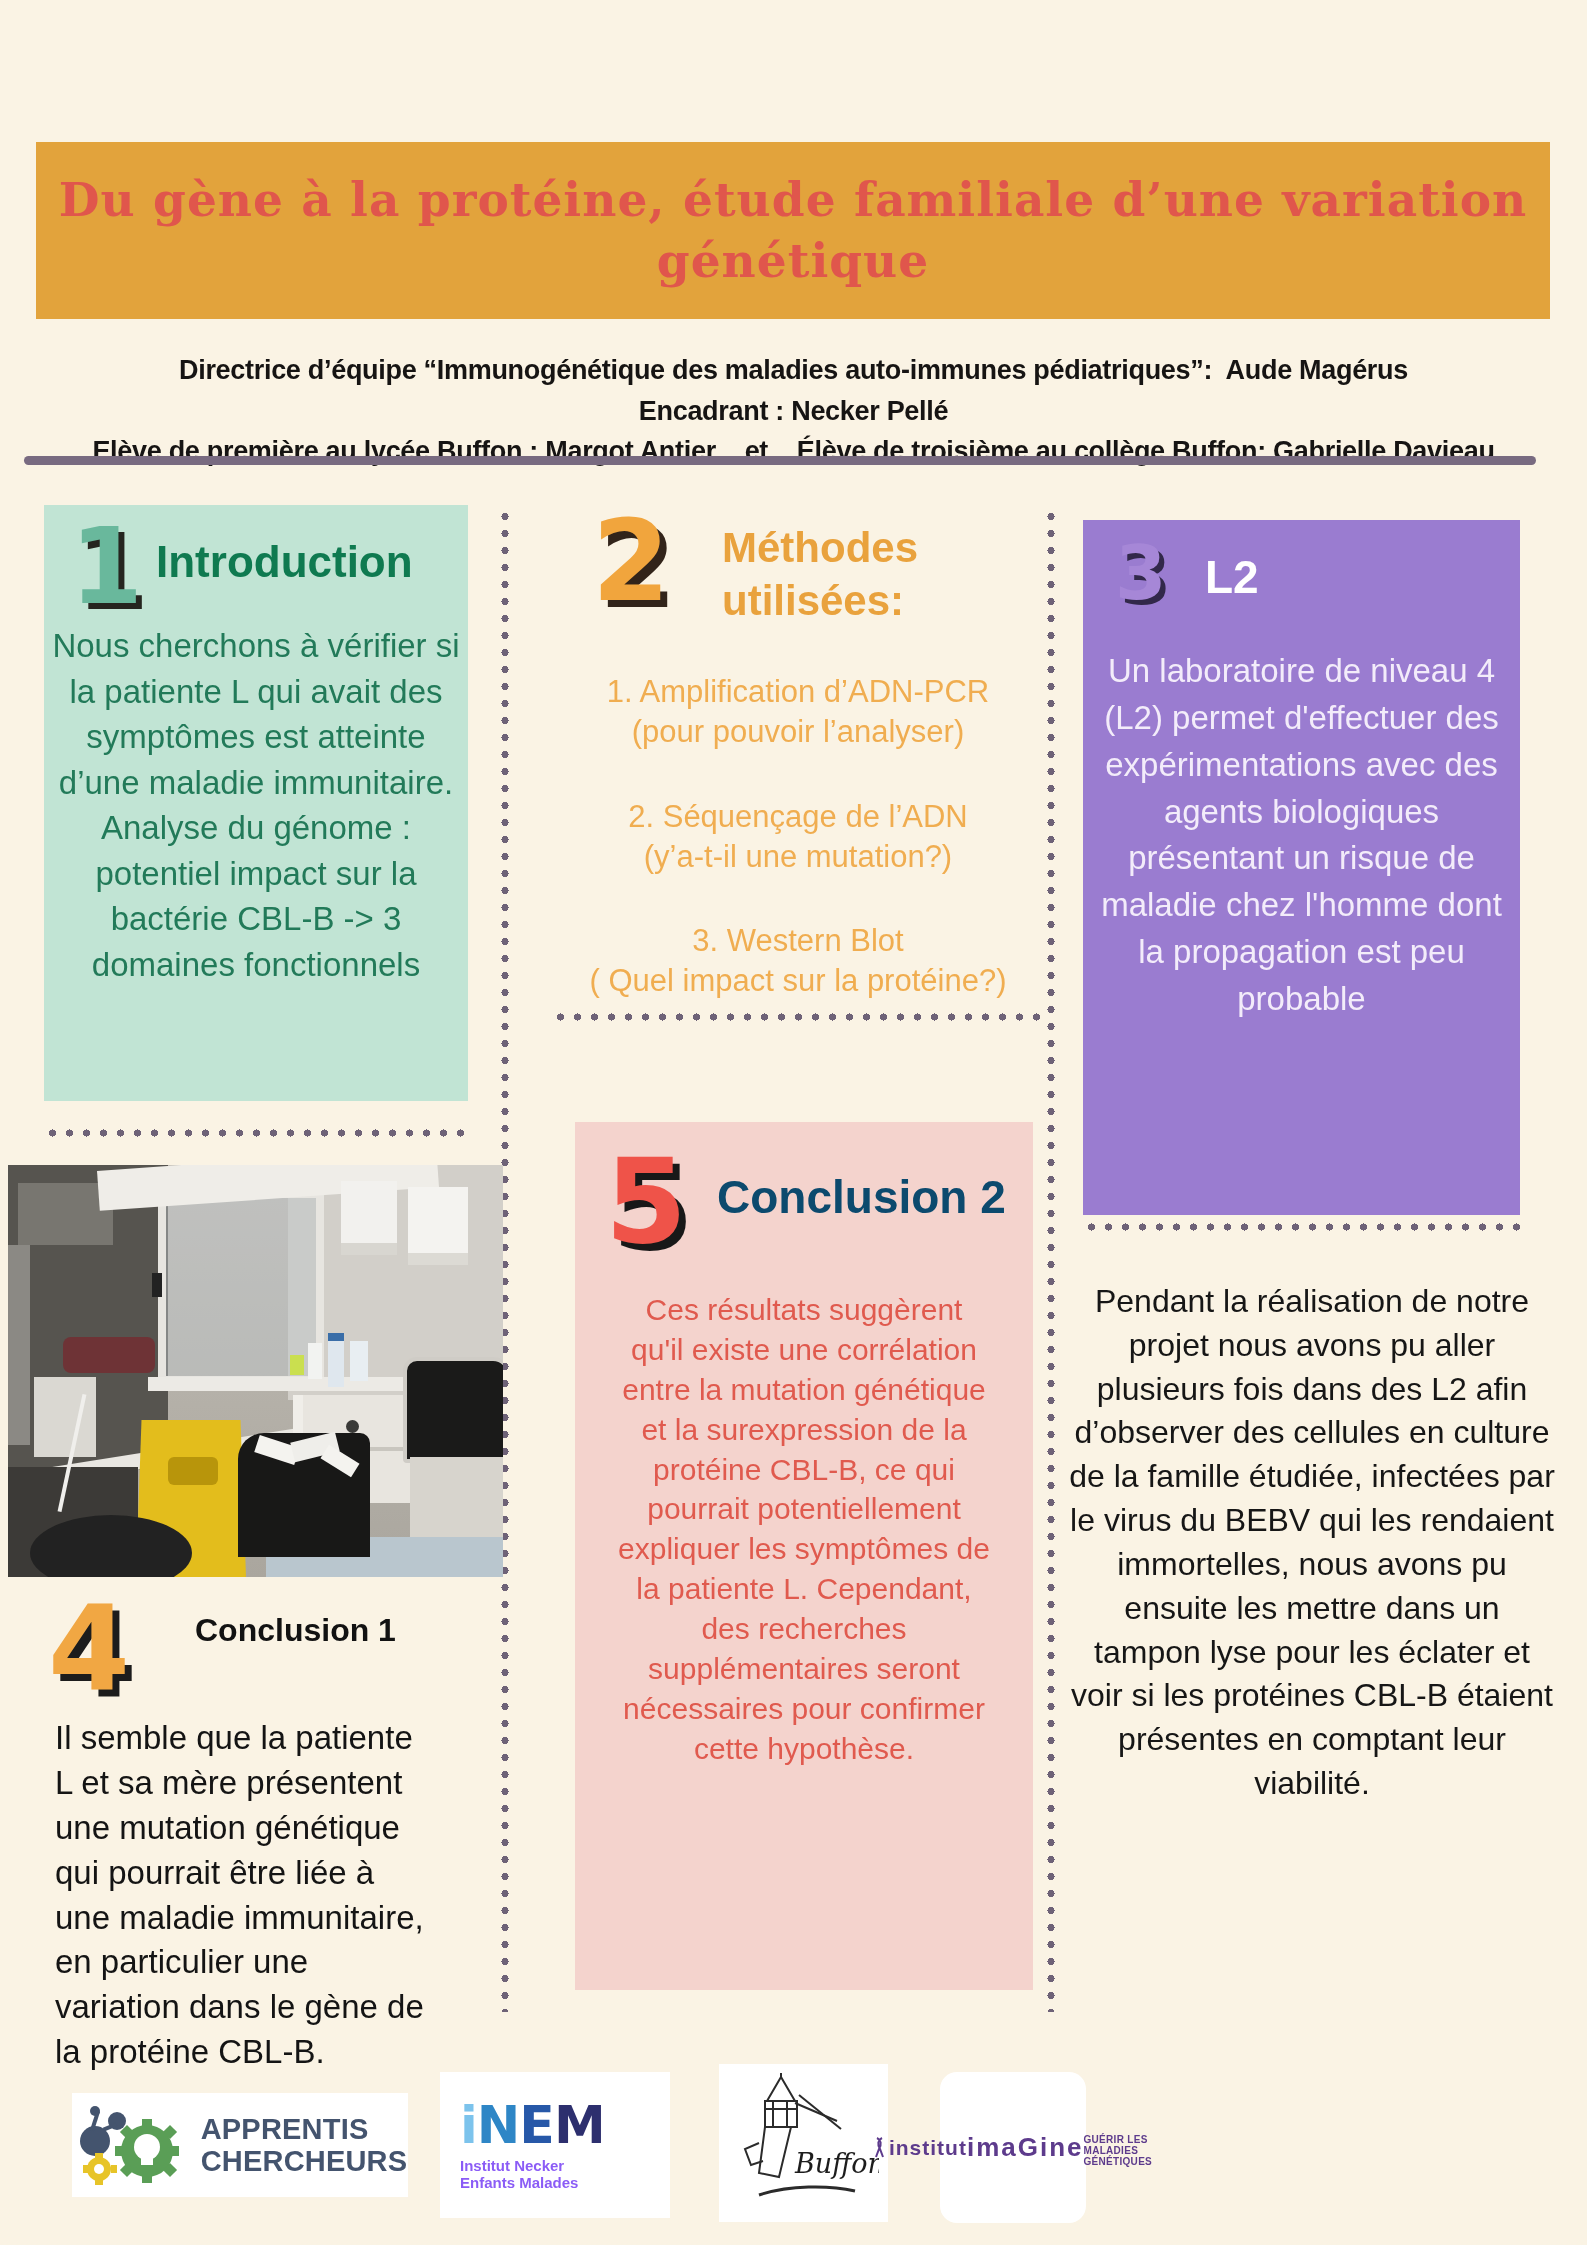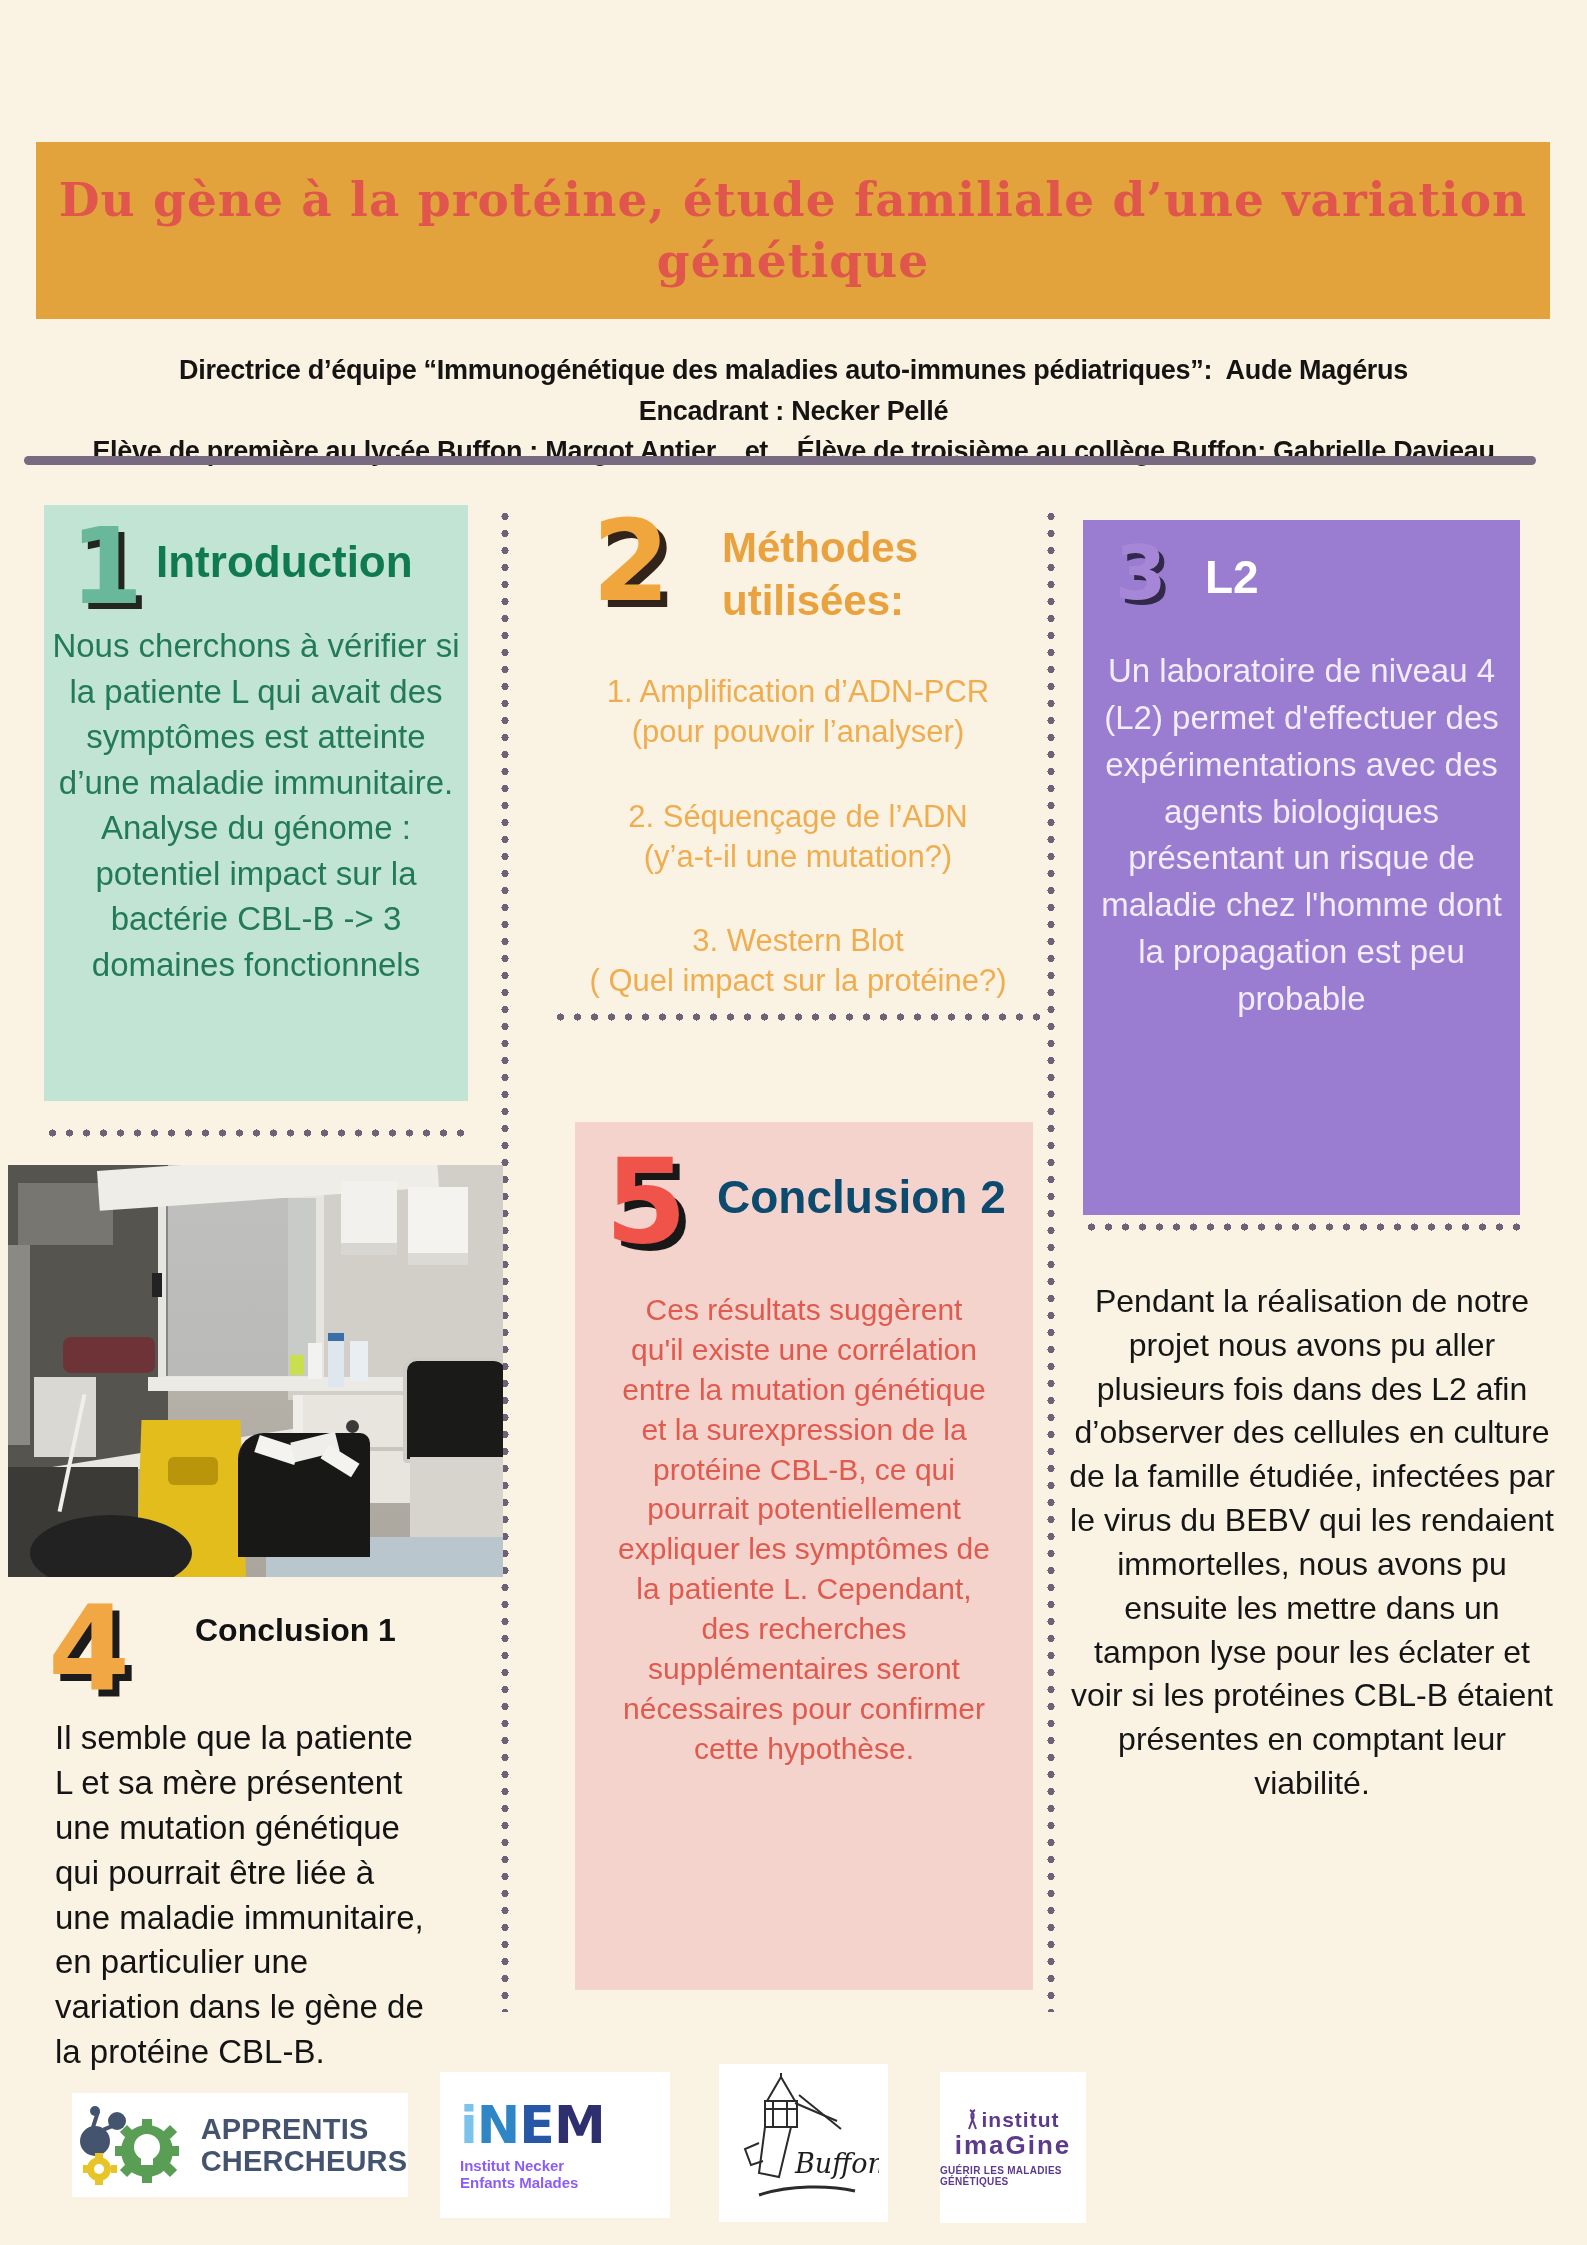--- a/index.html
+++ b/index.html
@@ -105,21 +105,21 @@
 
   
   .card{background:#ffffff;display:flex;align-items:center;justify-content:center;}
   .apprentis{left:72px;top:2093px;width:336px;height:104px;gap:10px;}
   .apprentis-text{font-weight:bold;color:#44546e;font-size:29px;line-height:1.12;letter-spacing:0.2px;}
   .inem{left:440px;top:2072px;width:230px;height:146px;flex-direction:column;align-items:flex-start;padding-left:0;}
   .inem-inner{padding-left:20px;}
   .inem-word{font-family:"DejaVu Sans", sans-serif;font-weight:800;font-size:52px;line-height:1;letter-spacing:-1px;}
   .inem-sub{font-weight:bold;font-size:15px;line-height:1.15;color:#8b5cf6;margin-top:6px;}
   .buffon{left:719px;top:2064px;width:169px;height:158px;}
-  .imagine{left:940px;top:2072px;width:146px;height:151px;flex-direction:column;}
+  .imagine{left:940px;top:2072px;width:146px;height:151px;flex-direction:row;border-radius:17px;}
   .imagine-row{display:flex;align-items:center;gap:4px;}
   .imagine-prefix{color:#5d3b8c;font-weight:bold;font-size:21px;letter-spacing:1px;}
   .imagine-name{color:#5d3b8c;font-weight:bold;font-size:26px;letter-spacing:2px;line-height:1.05;}
   .imagine-tag{color:#5d3b8c;font-weight:bold;font-size:10px;letter-spacing:0.3px;margin-top:5px;}
 </style>
 </head>
 <body>
 
 <div class="poster">
 

